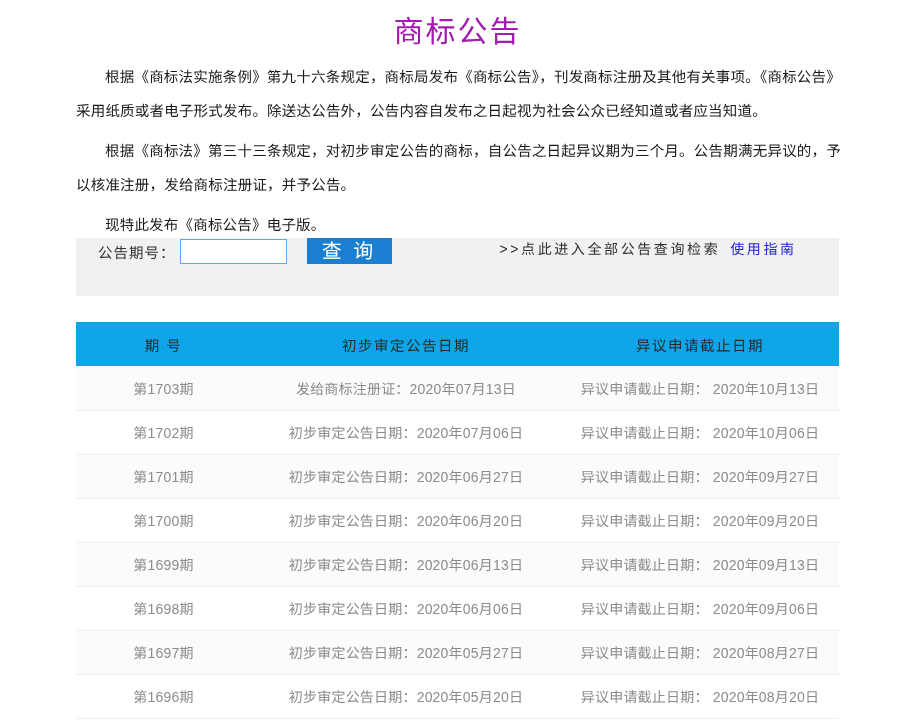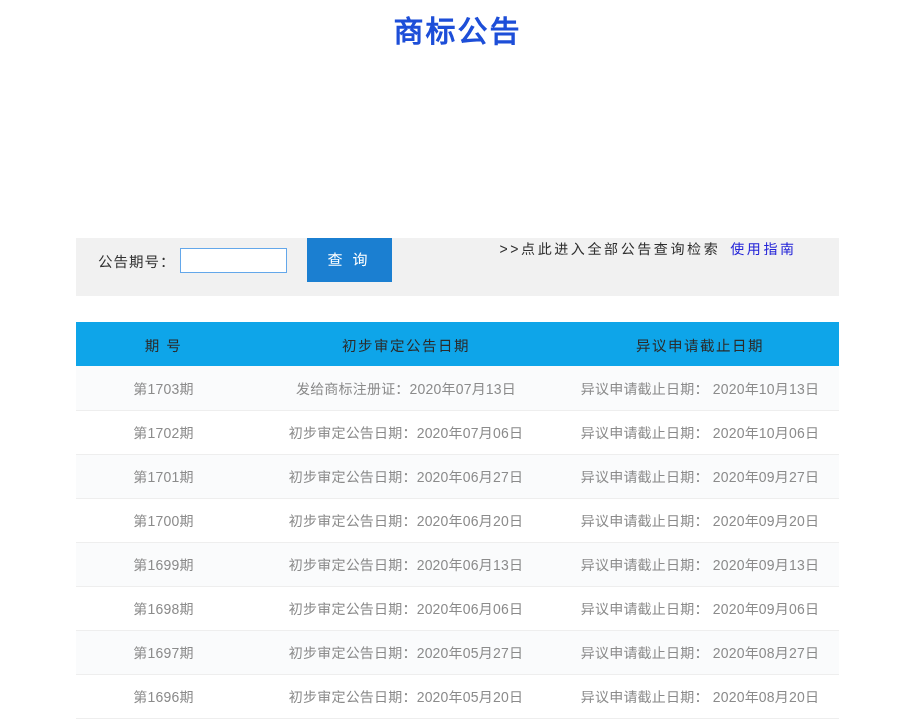--- a/index.html
+++ b/index.html
@@ -17,23 +17,23 @@
   .page {
     position: relative;
     width: 915px;
     height: 721px;
     background: #ffffff;
   }
 
   
   .page-title {
     text-align: center;
-    color: #1d4ed8;
+    color: #a21caf;
     font-size: 30px;
-    font-weight: bold;
+    font-weight: normal;
     letter-spacing: 2px;
     margin: 0;
     padding: 14px 0 10px 0;
     line-height: 1.2;
   }
 
   
   .intro {
     padding: 0 74px 0 76px;
   }
@@ -77,26 +77,26 @@
     background: #ffffff;
     outline: none;
     font-size: 13px;
     padding: 0 4px;
     font-family: "Liberation Sans", "DejaVu Sans", sans-serif;
     color: #333;
     border-radius: 0;
   }
   .search-button {
     width: 85px;
-    height: 44px;
+    height: 26px;
     margin-left: 20px;
     background: #1b7fd1;
     color: #ffffff;
     border: none;
-    font-size: 15px;
+    font-size: 20px;
     letter-spacing: 3px;
     cursor: pointer;
     font-family: "Liberation Sans", "DejaVu Sans", sans-serif;
     line-height: 26px;
     padding: 0;
     text-align: center;
   }
   .search-right {
     display: flex;
     align-items: center;
@@ -151,20 +151,25 @@
   .col-pub    { width: 310px; }
   .col-oppose { width: 278px; }
 </style>
 </head>
 <body>
 
 <div class="page">
 
   <h1 class="page-title">商标公告</h1>
 
+  <div class="intro">
+    <p>根据《商标法实施条例》第九十六条规定，商标局发布《商标公告》，刊发商标注册及其他有关事项。《商标公告》采用纸质或者电子形式发布。除送达公告外，公告内容自发布之日起视为社会公众已经知道或者应当知道。</p>
+    <p>根据《商标法》第三十三条规定，对初步审定公告的商标，自公告之日起异议期为三个月。公告期满无异议的，予以核准注册，发给商标注册证，并予公告。</p>
+    <p>现特此发布《商标公告》电子版。</p>
+  </div>
 
   <div class="search-panel">
     <div class="search-left">
       <span class="search-label">公告期号：</span>
       <input class="search-input" type="text" value="" style="">
       <button class="search-button">查 询</button>
     </div>
     <div class="search-right">
       <a class="all-search-link" href="#">&gt;&gt;点此进入全部公告查询检索</a>
       <a class="guide-link" href="#">使用指南</a>

